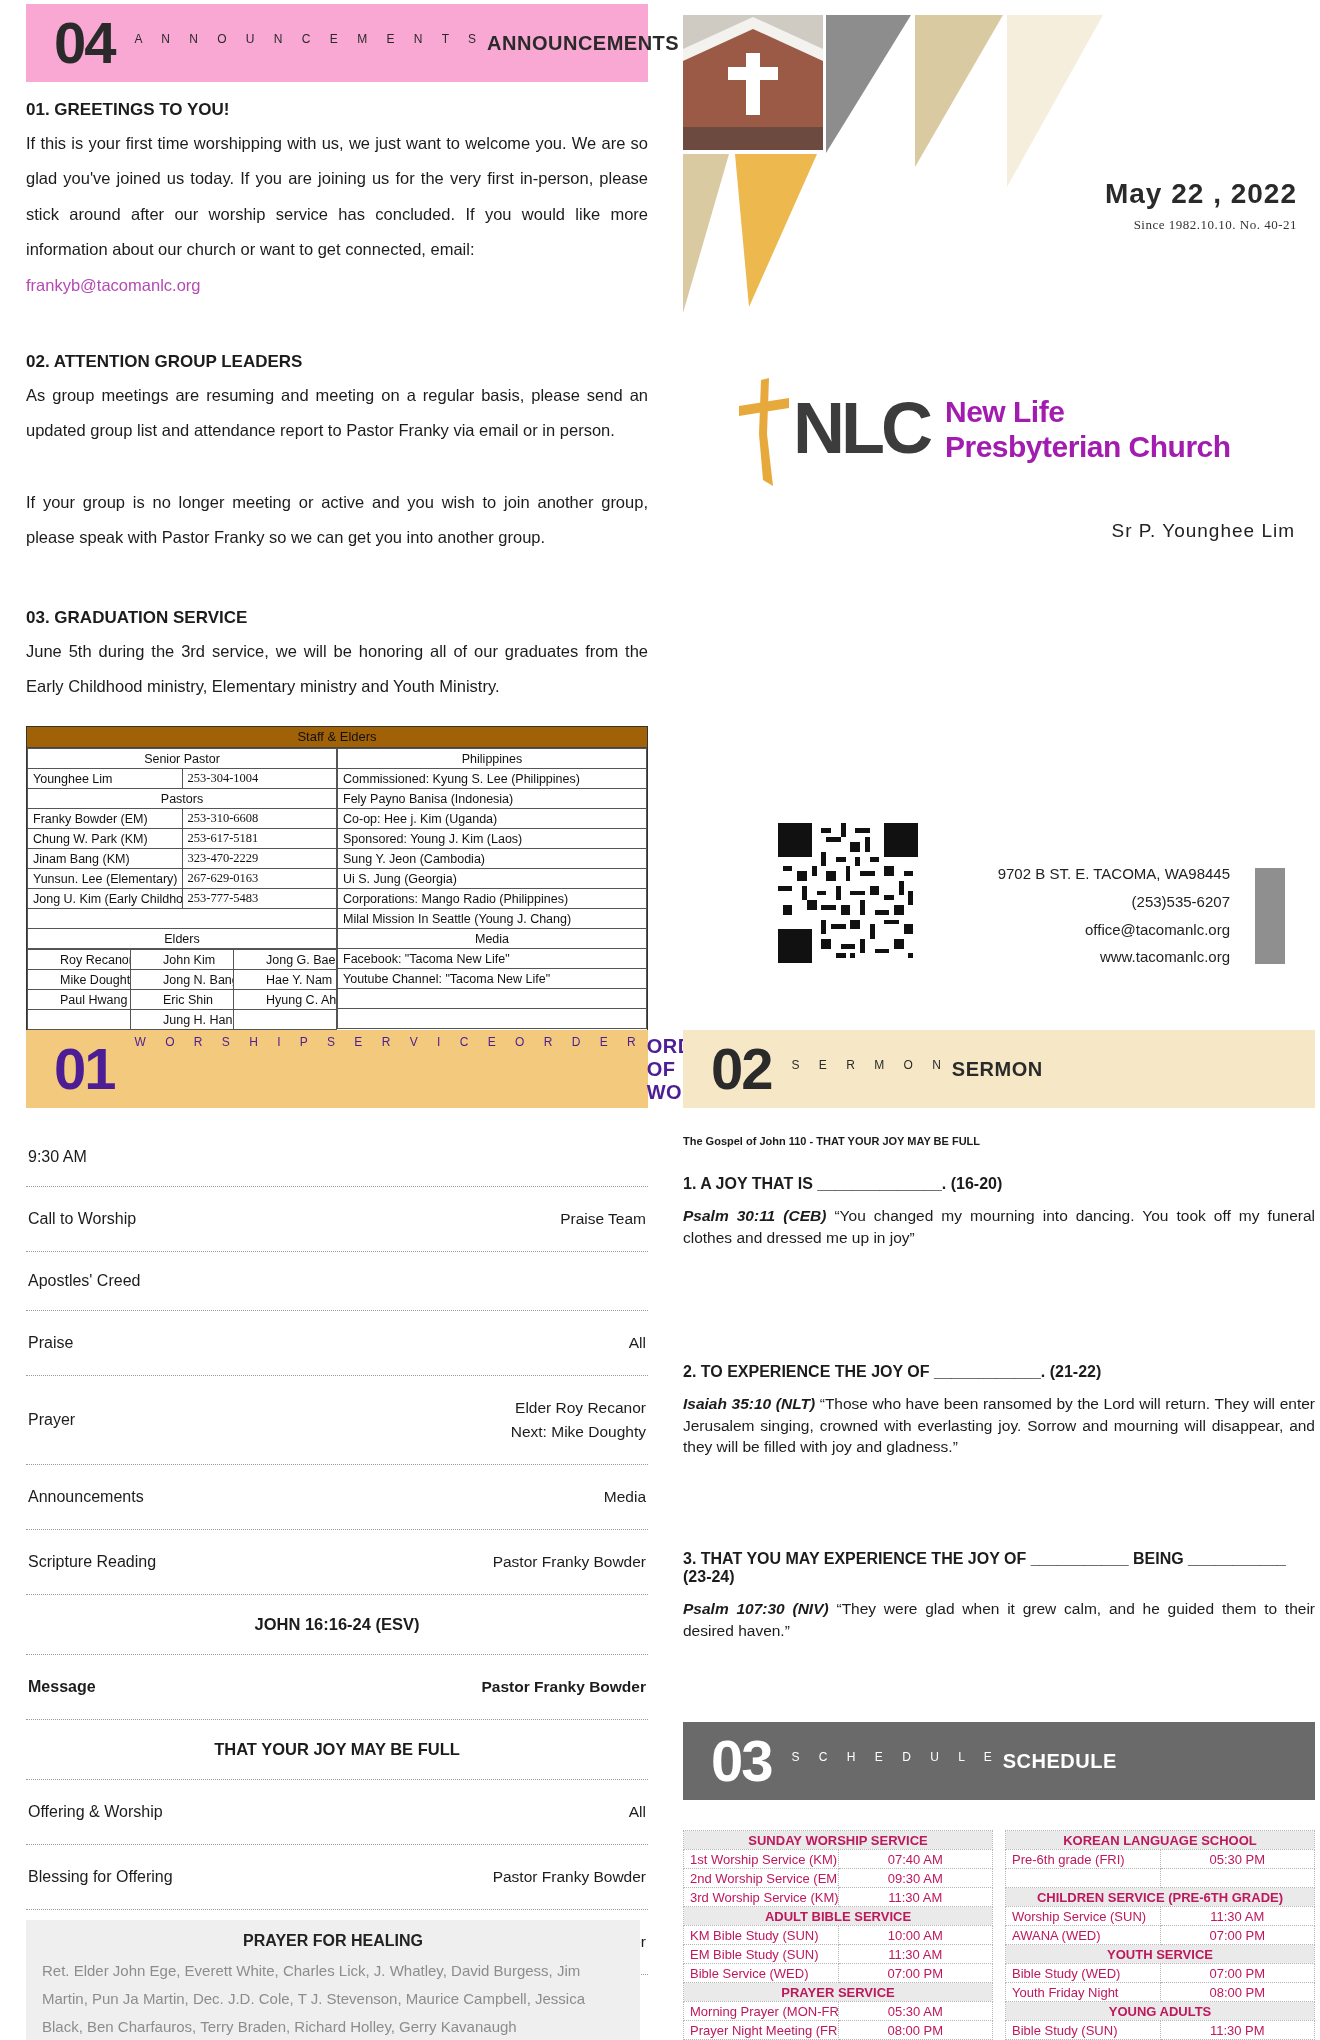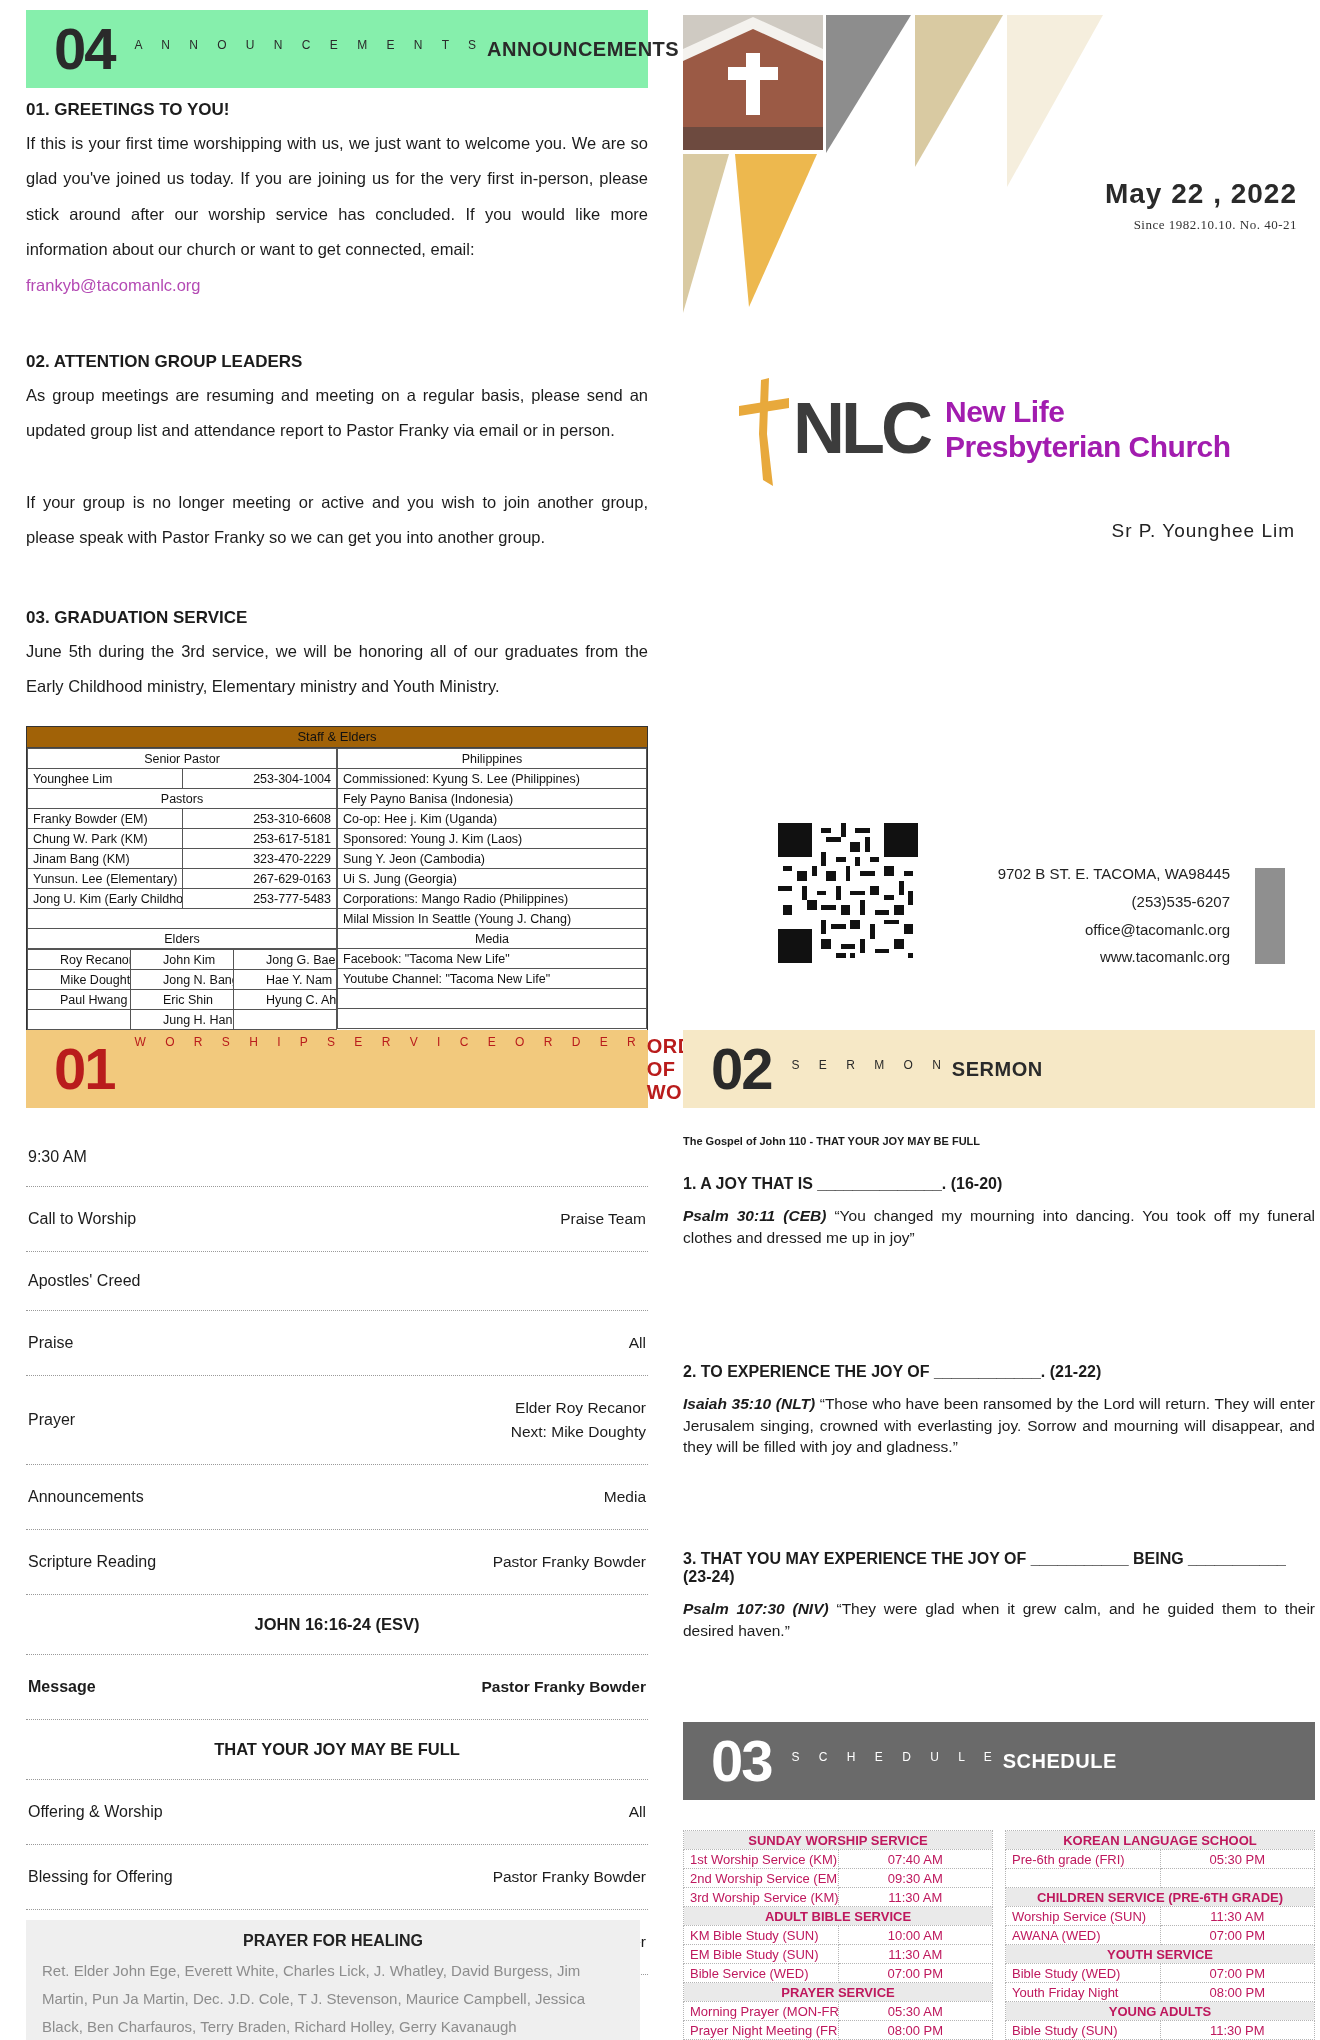--- a/index.html
+++ b/index.html
@@ -8,22 +8,22 @@
   .col-left{position:absolute;left:26px;top:0;width:622px;height:2040px;}
   .col-right{position:absolute;left:683px;top:0;width:632px;height:2040px;}
 
   
   .band{position:absolute;left:0;right:0;height:78px;display:flex;align-items:center;gap:20px;
         padding-left:28px;box-sizing:border-box;}
   .band-num{font-size:58px;font-weight:bold;line-height:1;letter-spacing:-2px;}
   .band-titles{display:flex;flex-direction:row;gap:3px;}
   .band-spaced{font-size:12px;letter-spacing:8px;white-space:nowrap;}
   .band-label{font-size:20px;font-weight:bold;letter-spacing:.5px;}
-  .band04{top:10px;background:#86efac;color:#2a2a2a;}
-  .band01{top:1030px;background:#f2c97d;color:#b91c1c;}
+  .band04{top:4px;background:#f9a8d4;color:#2a2a2a;}
+  .band01{top:1030px;background:#f2c97d;color:#4c1d95;}
   .band02{top:1030px;background:#f6e8c6;color:#2a2a2a;}
   .band03{top:1722px;background:#6a6a6a;color:#ffffff;}
 
   
   .ann{position:absolute;top:100px;left:0;right:0;height:626px;font-size:16.5px;}
   .ann-sec{position:absolute;left:0;right:0;}
   .ann-sec1{top:0;} .ann-sec2{top:252px;} .ann-sec3{top:508px;}
   .ann-title{font-weight:bold;font-size:17px;margin:0 0 6px 0;}
   .ann-body{margin:0;line-height:2.15;text-align:justify;}
   .ann-body + .ann-body{margin-top:36px;}
@@ -33,21 +33,21 @@
   .staff{position:absolute;top:726px;left:0;width:622px;border:1px solid #333;box-sizing:border-box;
          font-size:12.5px;color:#111;}
   .staff-title{background:#a16207;text-align:center;height:20px;line-height:20px;font-size:13px;
          border-bottom:1px solid #444;}
   .staff-body{display:flex;}
   .staff-left{width:50%;}
   .staff-right{width:50%;}
   .staff table{width:100%;border-collapse:collapse;table-layout:fixed;}
   .staff td{border:1px solid #555;height:19px;padding:0 5px;overflow:hidden;white-space:nowrap;}
   .staff td.c{text-align:center;}
-  .staff td.ph{width:36%;text-align:right;}
+  .staff td.ph{width:36%;text-align:left;font-family:Liberation Serif, serif;}
   .staff td.e3{width:33.3%;padding-left:32px;}
 
   
   .worship{position:absolute;top:1128px;left:0;right:0;}
   .wrow{display:flex;justify-content:space-between;align-items:center;gap:10px;
         border-bottom:1px dotted #9a9a9a;padding:20px 2px;font-size:16px;}
   .wrow .wr-right{text-align:right;font-size:15.5px;line-height:1.55;}
   .wrow-bold{font-weight:bold;}
   .wcenter{justify-content:center;font-weight:bold;font-size:16.5px;}
 

